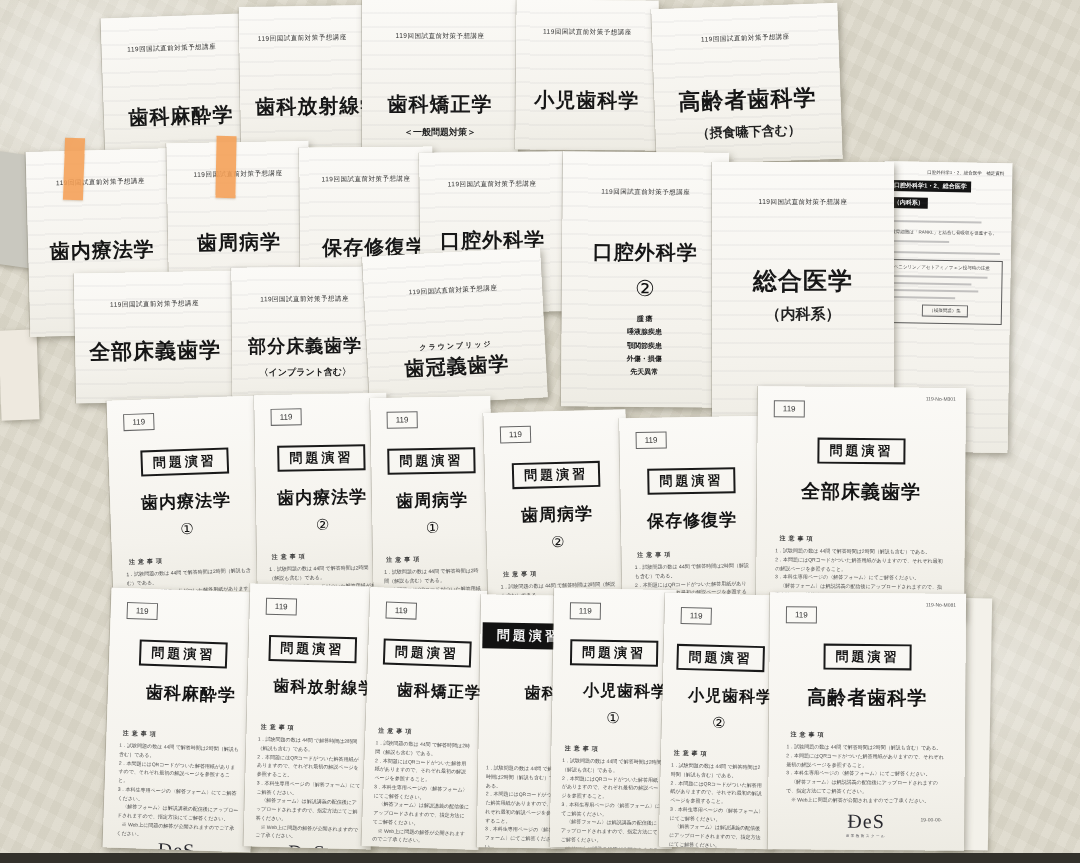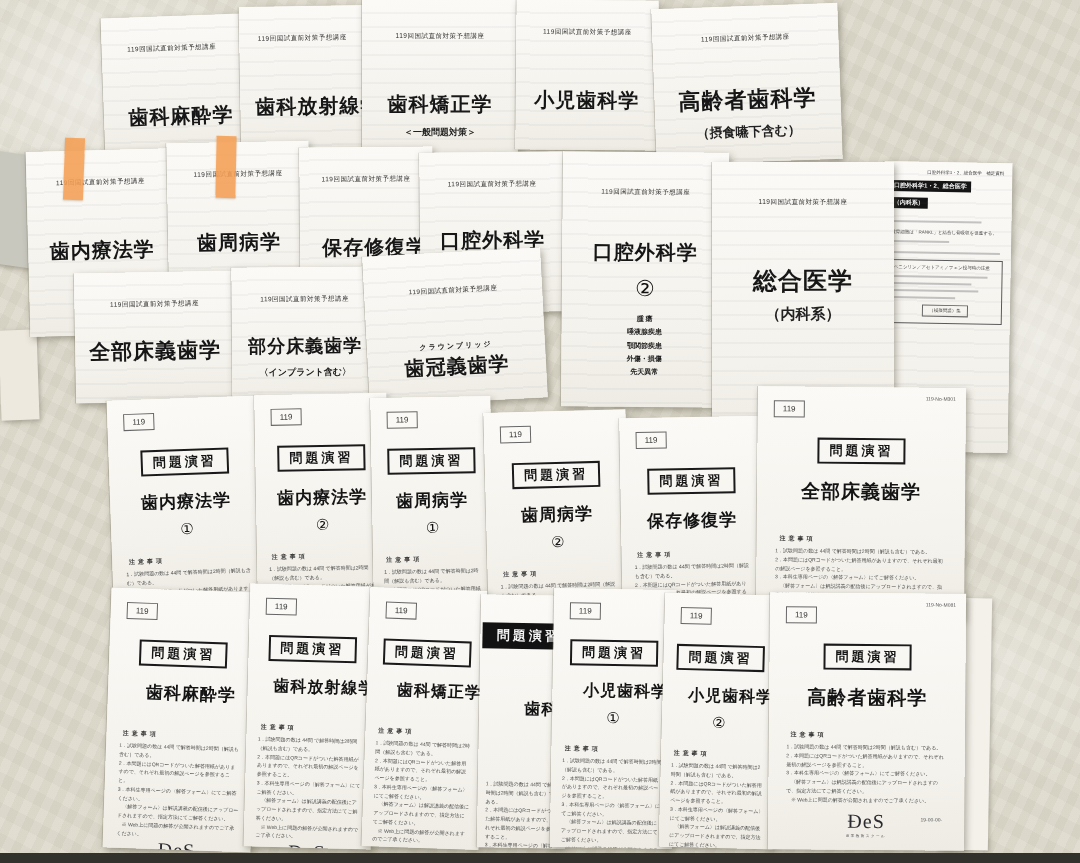--- a/index.html
+++ b/index.html
@@ -247,21 +247,21 @@
     <div class="noteh" style="margin-top:26px;">注意事項</div>
     <div class="notet">1．試験問題の数は 44問 で解答時間は2時間（解説も含む）である。
 2．本問題にはQRコードがついた解答用紙がありますので、それぞれ最初の解説ページを参照すること。
 3．本科生専用ページの〈解答フォーム〉にてご解答ください。
 　〈解答フォーム〉は解説講義の配信後にアップロードされますので、指定方法にてご解答ください。
 　※ Web上に問題の解答が公開されますのでご了承ください。</div>
     <div class="logo"><span class="mark">ÐeS</span></div>
   </div>
   <div class="paper" style="left:479px;top:595px;width:88px;height:253px;transform:rotate(1deg);">
     <div class="plabel inv">問題演習</div>
-    <div class="ptitle" style="margin-top:50px;margin-left:36px;font-size:16px;">歯科</div>
+    <div class="ptitle" style="margin-top:34px;margin-left:36px;font-size:16px;">歯科</div>
     <div class="notet" style="margin-top:60px;">1．試験問題の数は 44問 で解答時間は2時間（解説も含む）である。
 2．本問題にはQRコードがついた解答用紙がありますので、それぞれ最初の解説ページを参照すること。
 3．本科生専用ページの〈解答フォーム〉にてご解答ください。
 　〈解答フォーム〉は解説講義の配信後にアップロードされますので、指定方法にてご解答ください。
 　※ Web上に問題の解答が公開されますのでご了承ください。</div>
   </div>
   <div class="paper" style="left:552px;top:589px;width:122px;height:259px;transform:rotate(1deg);">
     <div class="badge">119</div>
     <div class="plabel">問題演習</div>
     <div class="ptitle" style="margin-left:24px;font-size:16px;">小児歯科学</div>

